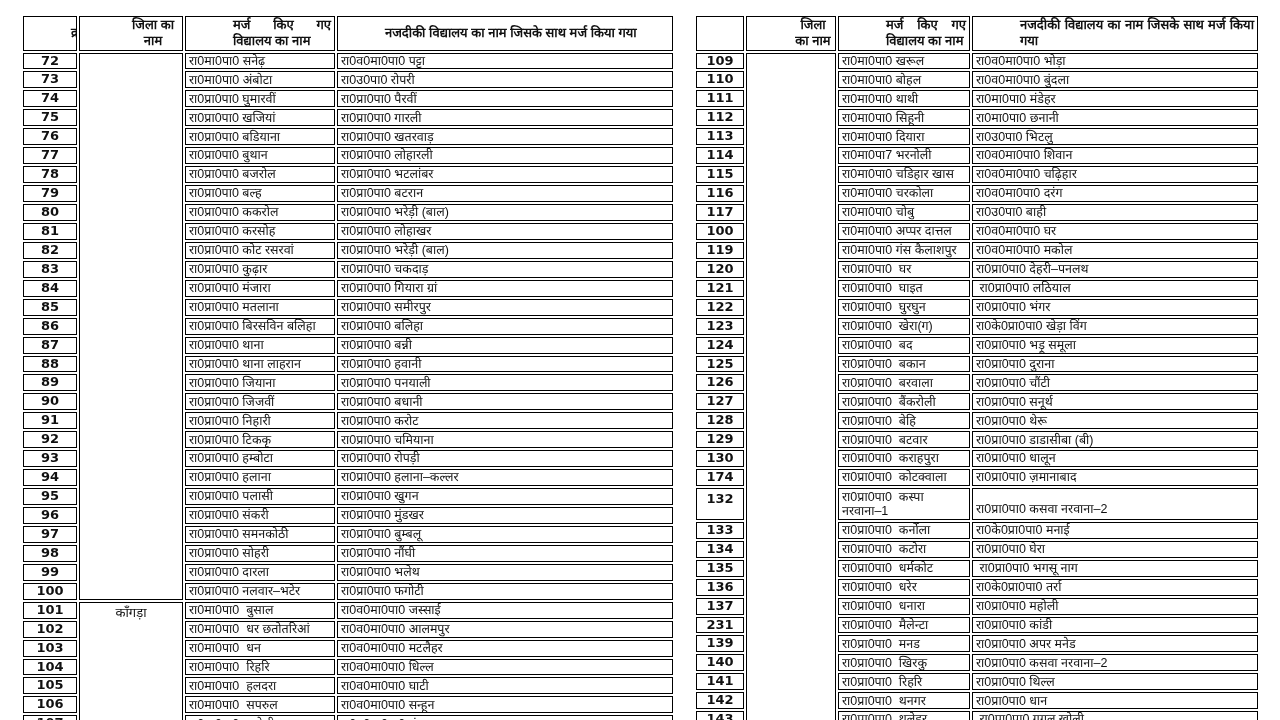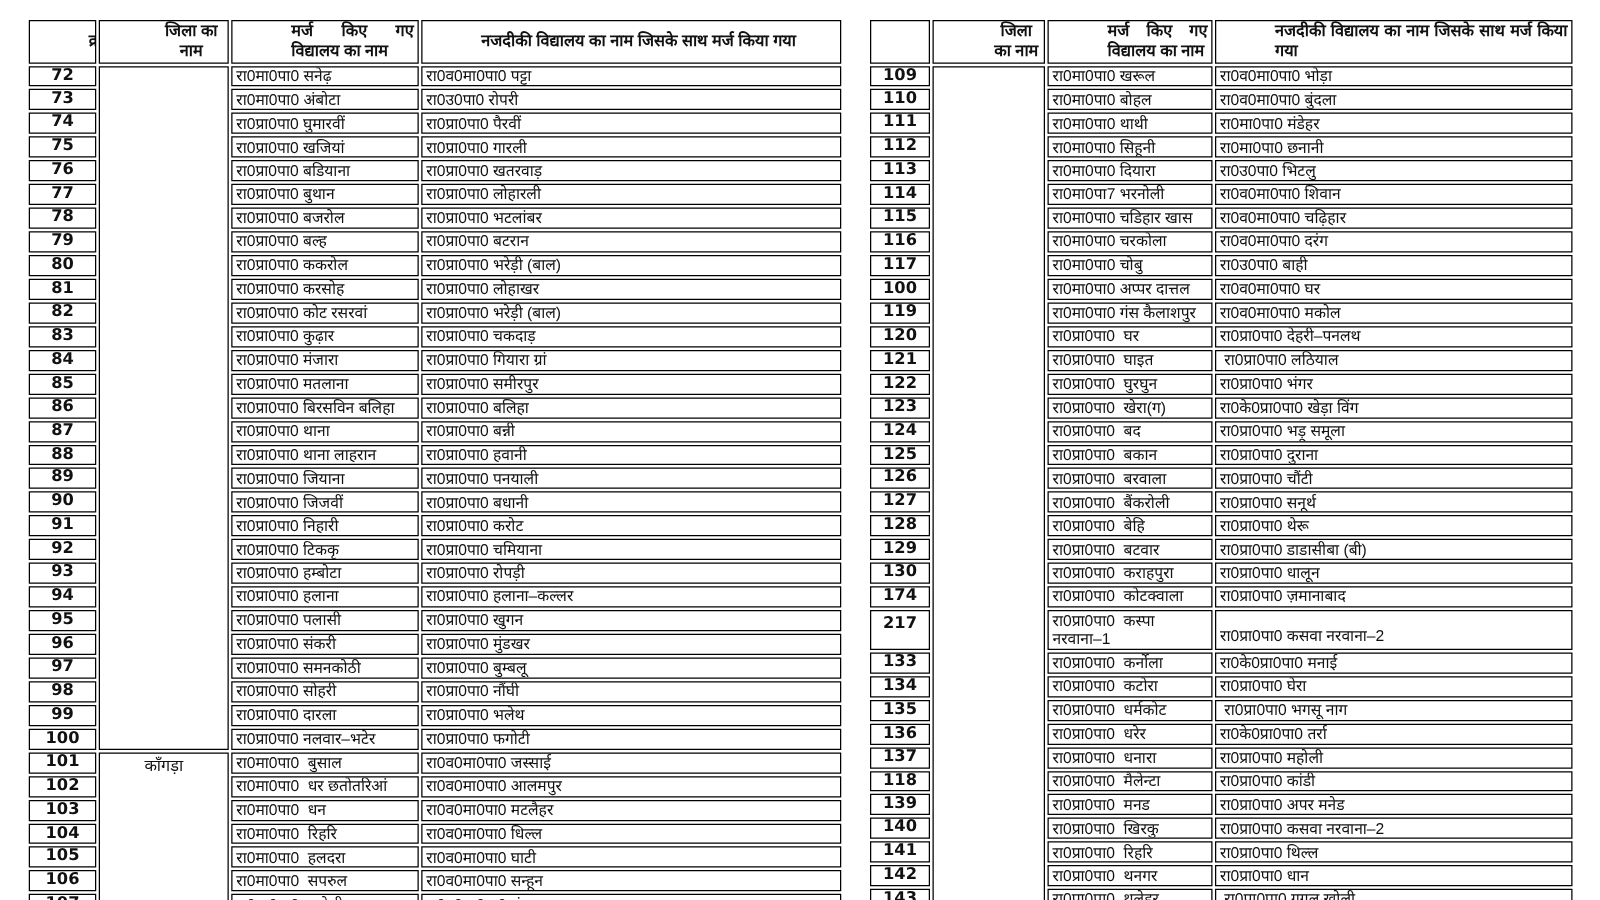--- a/index.html
+++ b/index.html
@@ -377,21 +377,21 @@
           <td class="sn">130</td>
           <td class="merged">रा0प्रा0पा0  कराहपुरा</td>
           <td class="nearby">रा0प्रा0पा0 धालून</td>
         </tr>
         <tr>
           <td class="sn">174</td>
           <td class="merged">रा0प्रा0पा0  कोटक्वाला</td>
           <td class="nearby">रा0प्रा0पा0 ज़मानाबाद</td>
         </tr>
         <tr class="tall">
-          <td class="sn">217</td>
+          <td class="sn">132</td>
           <td class="merged">रा0प्रा0पा0  कस्पा
 नरवाना–1</td>
           <td class="nearby">रा0प्रा0पा0 कसवा नरवाना–2</td>
         </tr>
         <tr>
           <td class="sn">133</td>
           <td class="merged">रा0प्रा0पा0  कर्नोला</td>
           <td class="nearby">रा0के0प्रा0पा0 मनाई</td>
         </tr>
         <tr>
@@ -408,21 +408,21 @@
           <td class="sn">136</td>
           <td class="merged">रा0प्रा0पा0  धरेर</td>
           <td class="nearby">रा0के0प्रा0पा0 तर्रा</td>
         </tr>
         <tr>
           <td class="sn">137</td>
           <td class="merged">रा0प्रा0पा0  धनारा</td>
           <td class="nearby">रा0प्रा0पा0 महोली</td>
         </tr>
         <tr>
-          <td class="sn">118</td>
+          <td class="sn">231</td>
           <td class="merged">रा0प्रा0पा0  मैलेन्टा</td>
           <td class="nearby">रा0प्रा0पा0 कांडी</td>
         </tr>
         <tr>
           <td class="sn">139</td>
           <td class="merged">रा0प्रा0पा0  मनड</td>
           <td class="nearby">रा0प्रा0पा0 अपर मनेड</td>
         </tr>
         <tr>
           <td class="sn">140</td>

